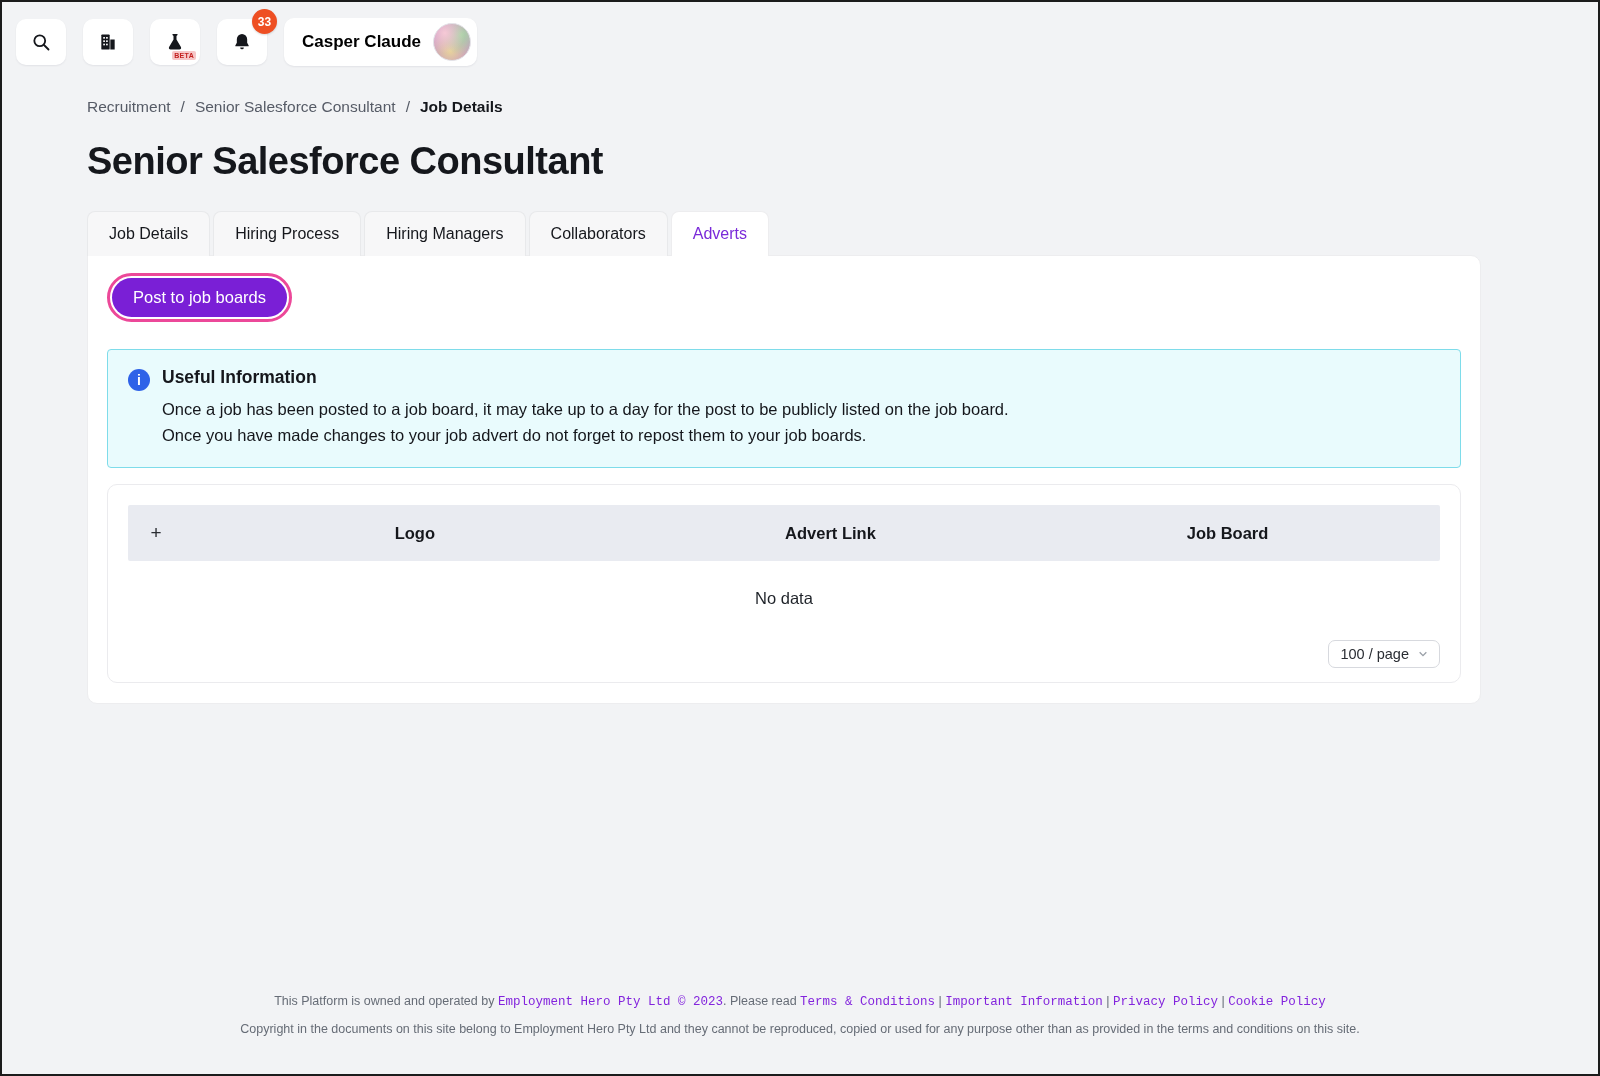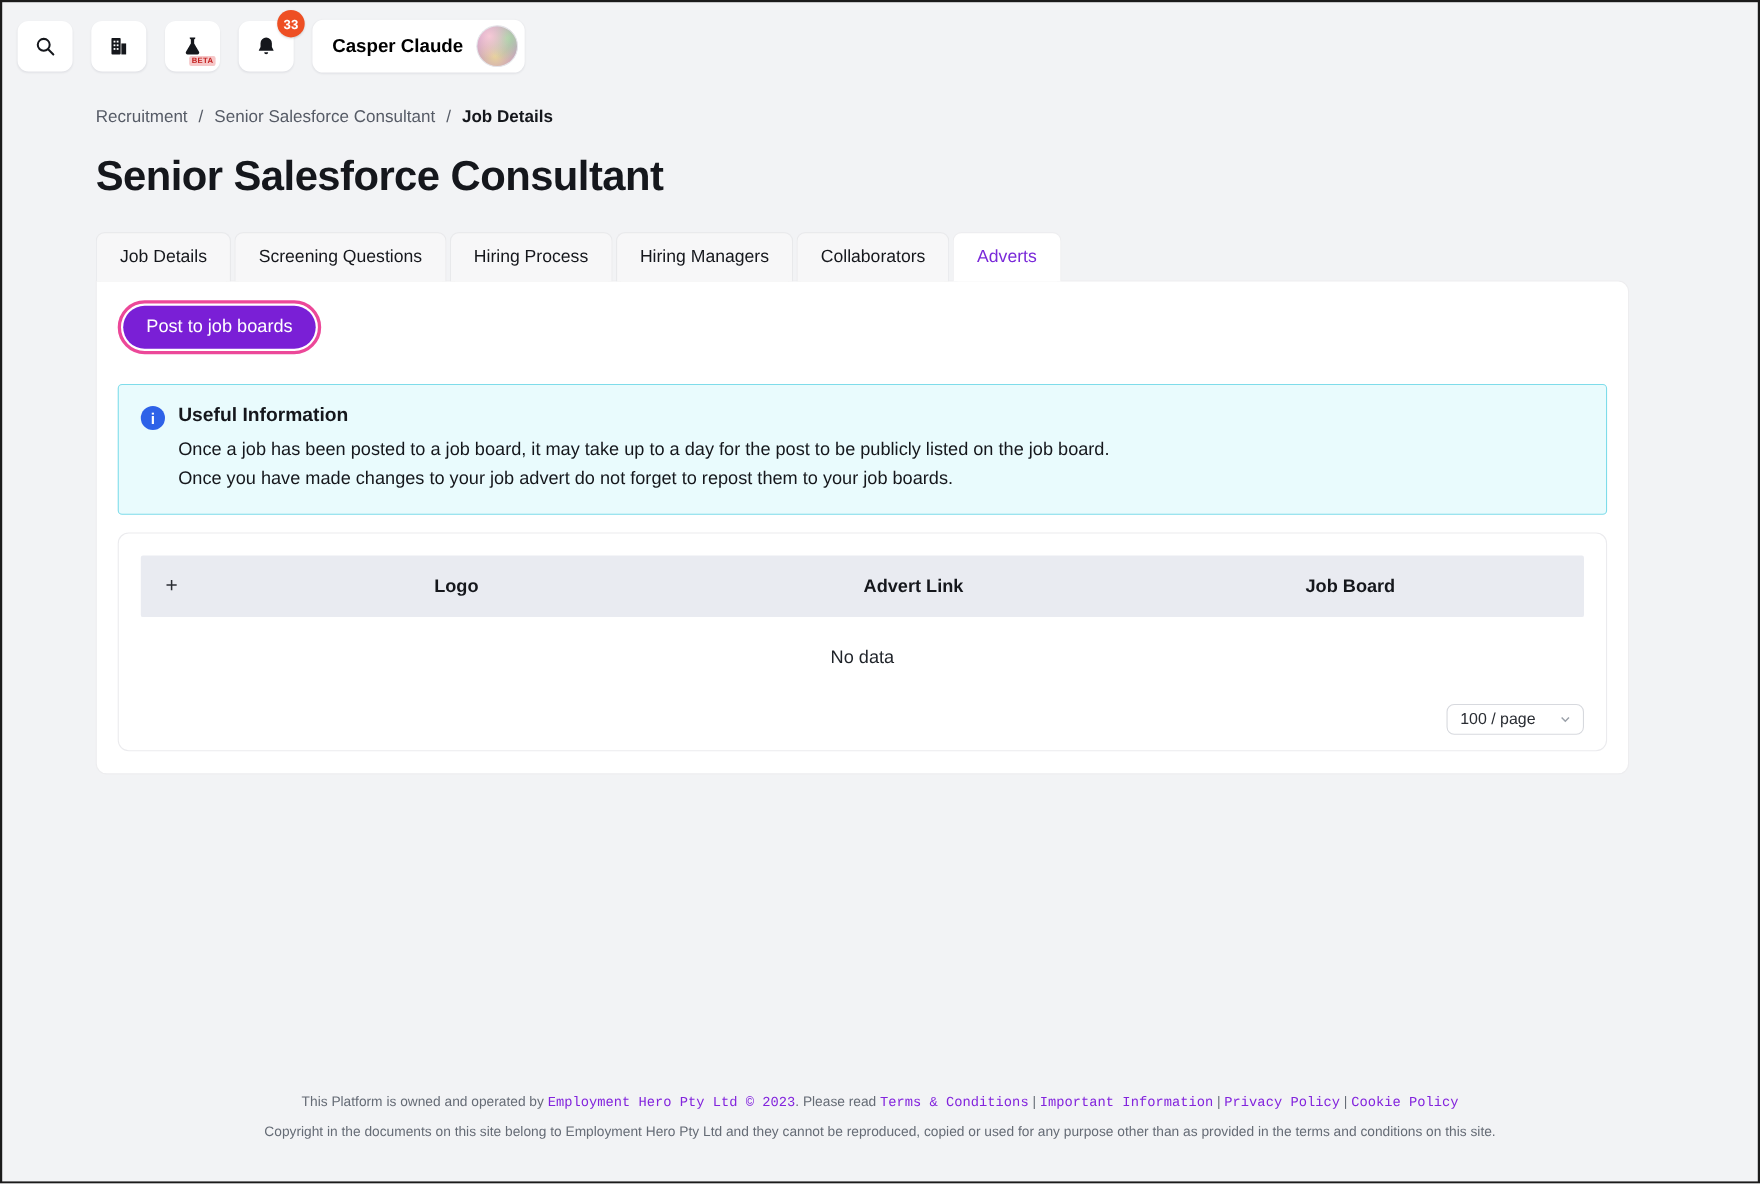--- a/index.html
+++ b/index.html
@@ -248,21 +248,21 @@
     font-size: 16.5px;
     color: #1f2329;
   }
   .table-pagination {
     display: flex;
     justify-content: flex-end;
   }
   .page-size-select {
     display: inline-flex;
     align-items: center;
-    gap: 22px;
+    gap: 9px;
     background: #ffffff;
     border: 1px solid #d7d9de;
     border-radius: 7px;
     padding: 5px 11px;
     font-size: 14.5px;
     font-family: inherit;
     color: #2a2d33;
     cursor: pointer;
   }
 
@@ -342,21 +342,20 @@
       <span class="crumb-sep">/</span>
       <a class="crumb">Senior Salesforce Consultant</a>
       <span class="crumb-sep">/</span>
       <span class="crumb current">Job Details</span>
     </nav>
 
     <h1 class="page-title">Senior Salesforce Consultant</h1>
 
     <div class="tabs">
       <div class="tab">Job Details</div>
-      <div class="tab">Screening Questions</div>
       <div class="tab">Hiring Process</div>
       <div class="tab">Hiring Managers</div>
       <div class="tab">Collaborators</div>
       <div class="tab active">Adverts</div>
     </div>
 
     <section class="panel">
 
       <span class="btn-ring">
         <button class="post-btn">Post to job boards</button>

